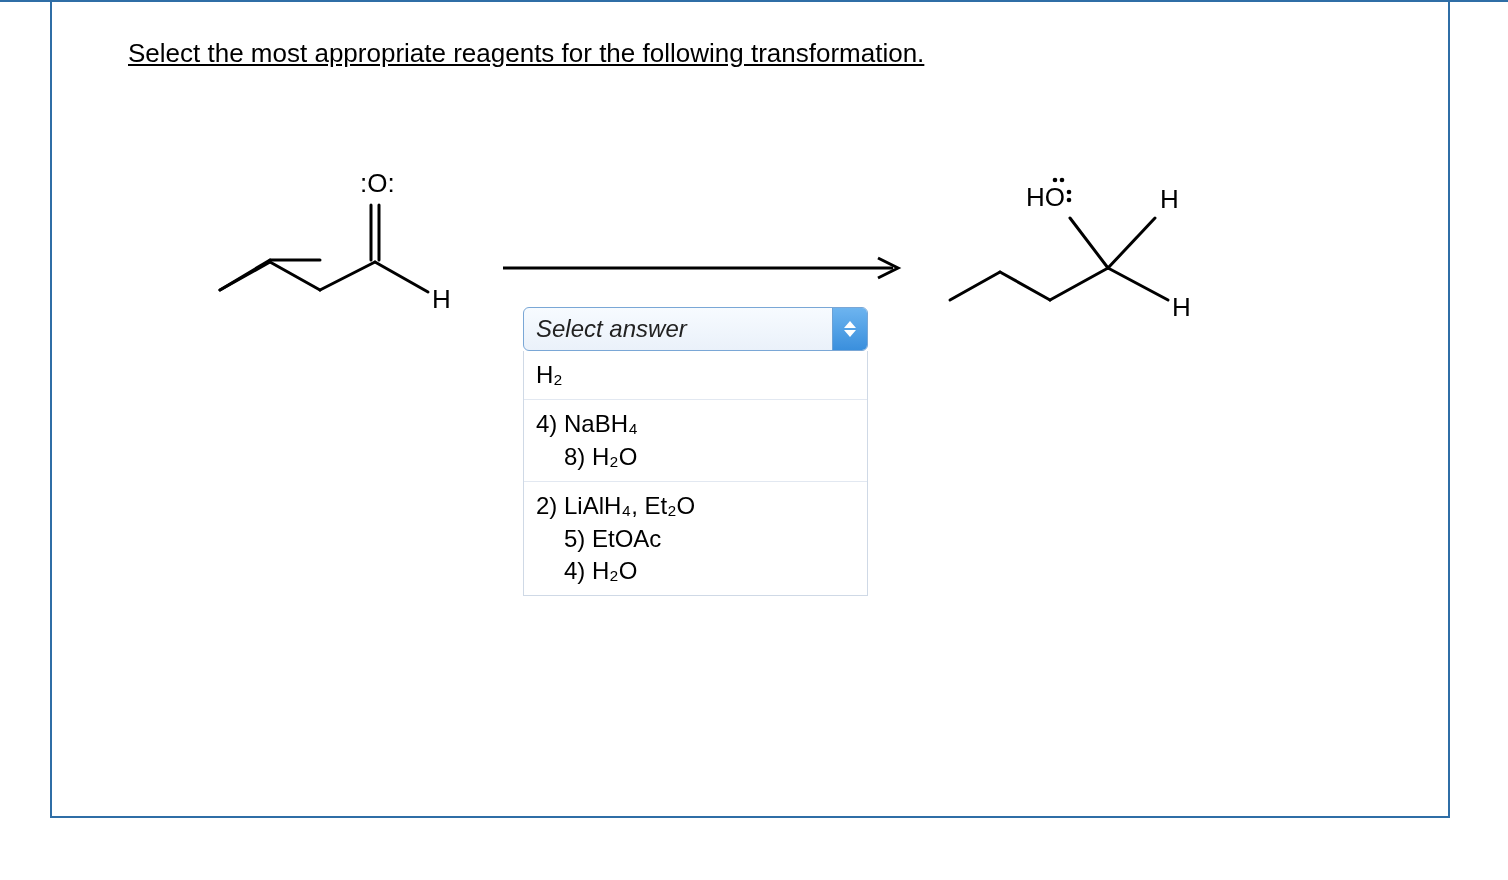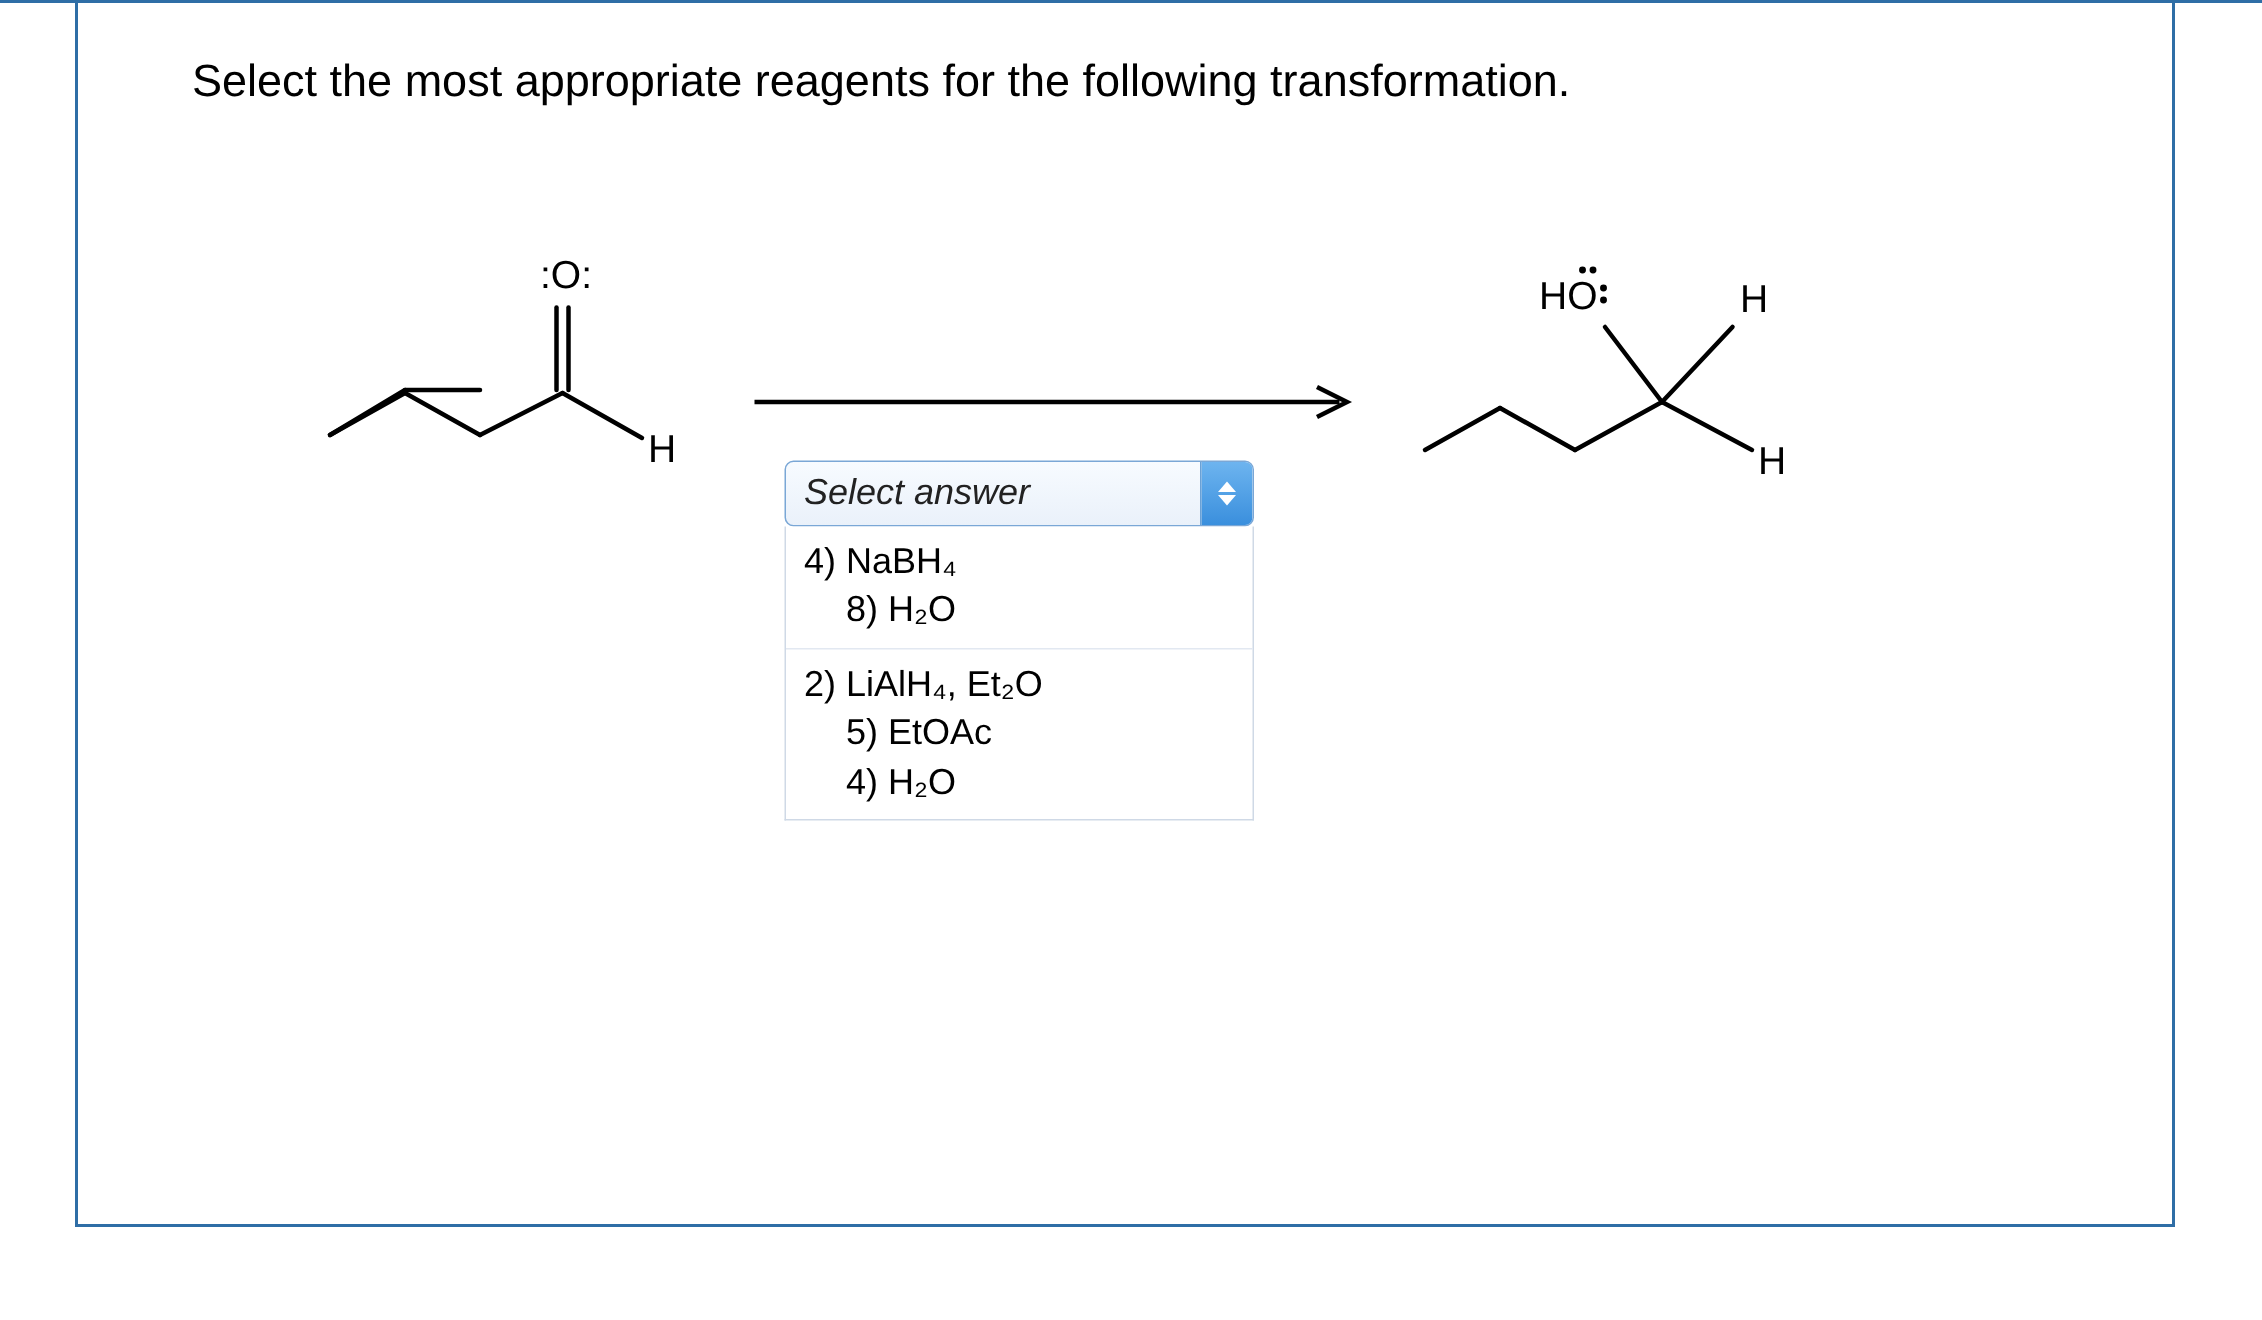--- a/index.html
+++ b/index.html
@@ -26,23 +26,24 @@
     left: 0px;
     top: 0px;
     width: 1508px;
     height: 2px;
     background: #2f6ea6;
   }
   .question-text {
     position: absolute;
     left: 128px;
     top: 38px;
-    font-size: 30px;
+    font-size: 26px;
     color: #000;
     letter-spacing: 0px;
+    text-decoration: underline;
   }
   
   .structure {
     position: absolute;
   }
   .structure svg {
     overflow: visible;
   }
   .atom-label {
     font-size: 26px;
@@ -56,21 +57,21 @@
   
   .rxn-arrow {
     position: absolute;
   }
 
   
   .dropdown {
     position: absolute;
     left: 523px;
     top: 307px;
-    width: 313px;
+    width: 345px;
     font-size: 24px;
   }
   .dd-select {
     display: flex;
     border: 1px solid #7aa7d6;
     border-radius: 6px;
     height: 42px;
     overflow: hidden;
     background: linear-gradient(#f7fbff, #eaf1fa);
   }
@@ -191,20 +192,23 @@
 <div class="dropdown">
   <div class="dd-select">
     <div class="dd-select-label">Select answer</div>
     <div class="dd-arrow-btn">
       <div class="tri-up"></div>
       <div class="tri-down"></div>
     </div>
   </div>
   <div class="dd-list">
     <div class="dd-option">
+      <span>H₂</span>
+    </div>
+    <div class="dd-option">
       <span>4) NaBH₄</span>
       <span class="indent">8) H₂O</span>
     </div>
     <div class="dd-option">
       <span>2) LiAlH₄, Et₂O</span>
       <span class="indent">5) EtOAc</span>
       <span class="indent">4) H₂O</span>
     </div>
   </div>
 </div>

